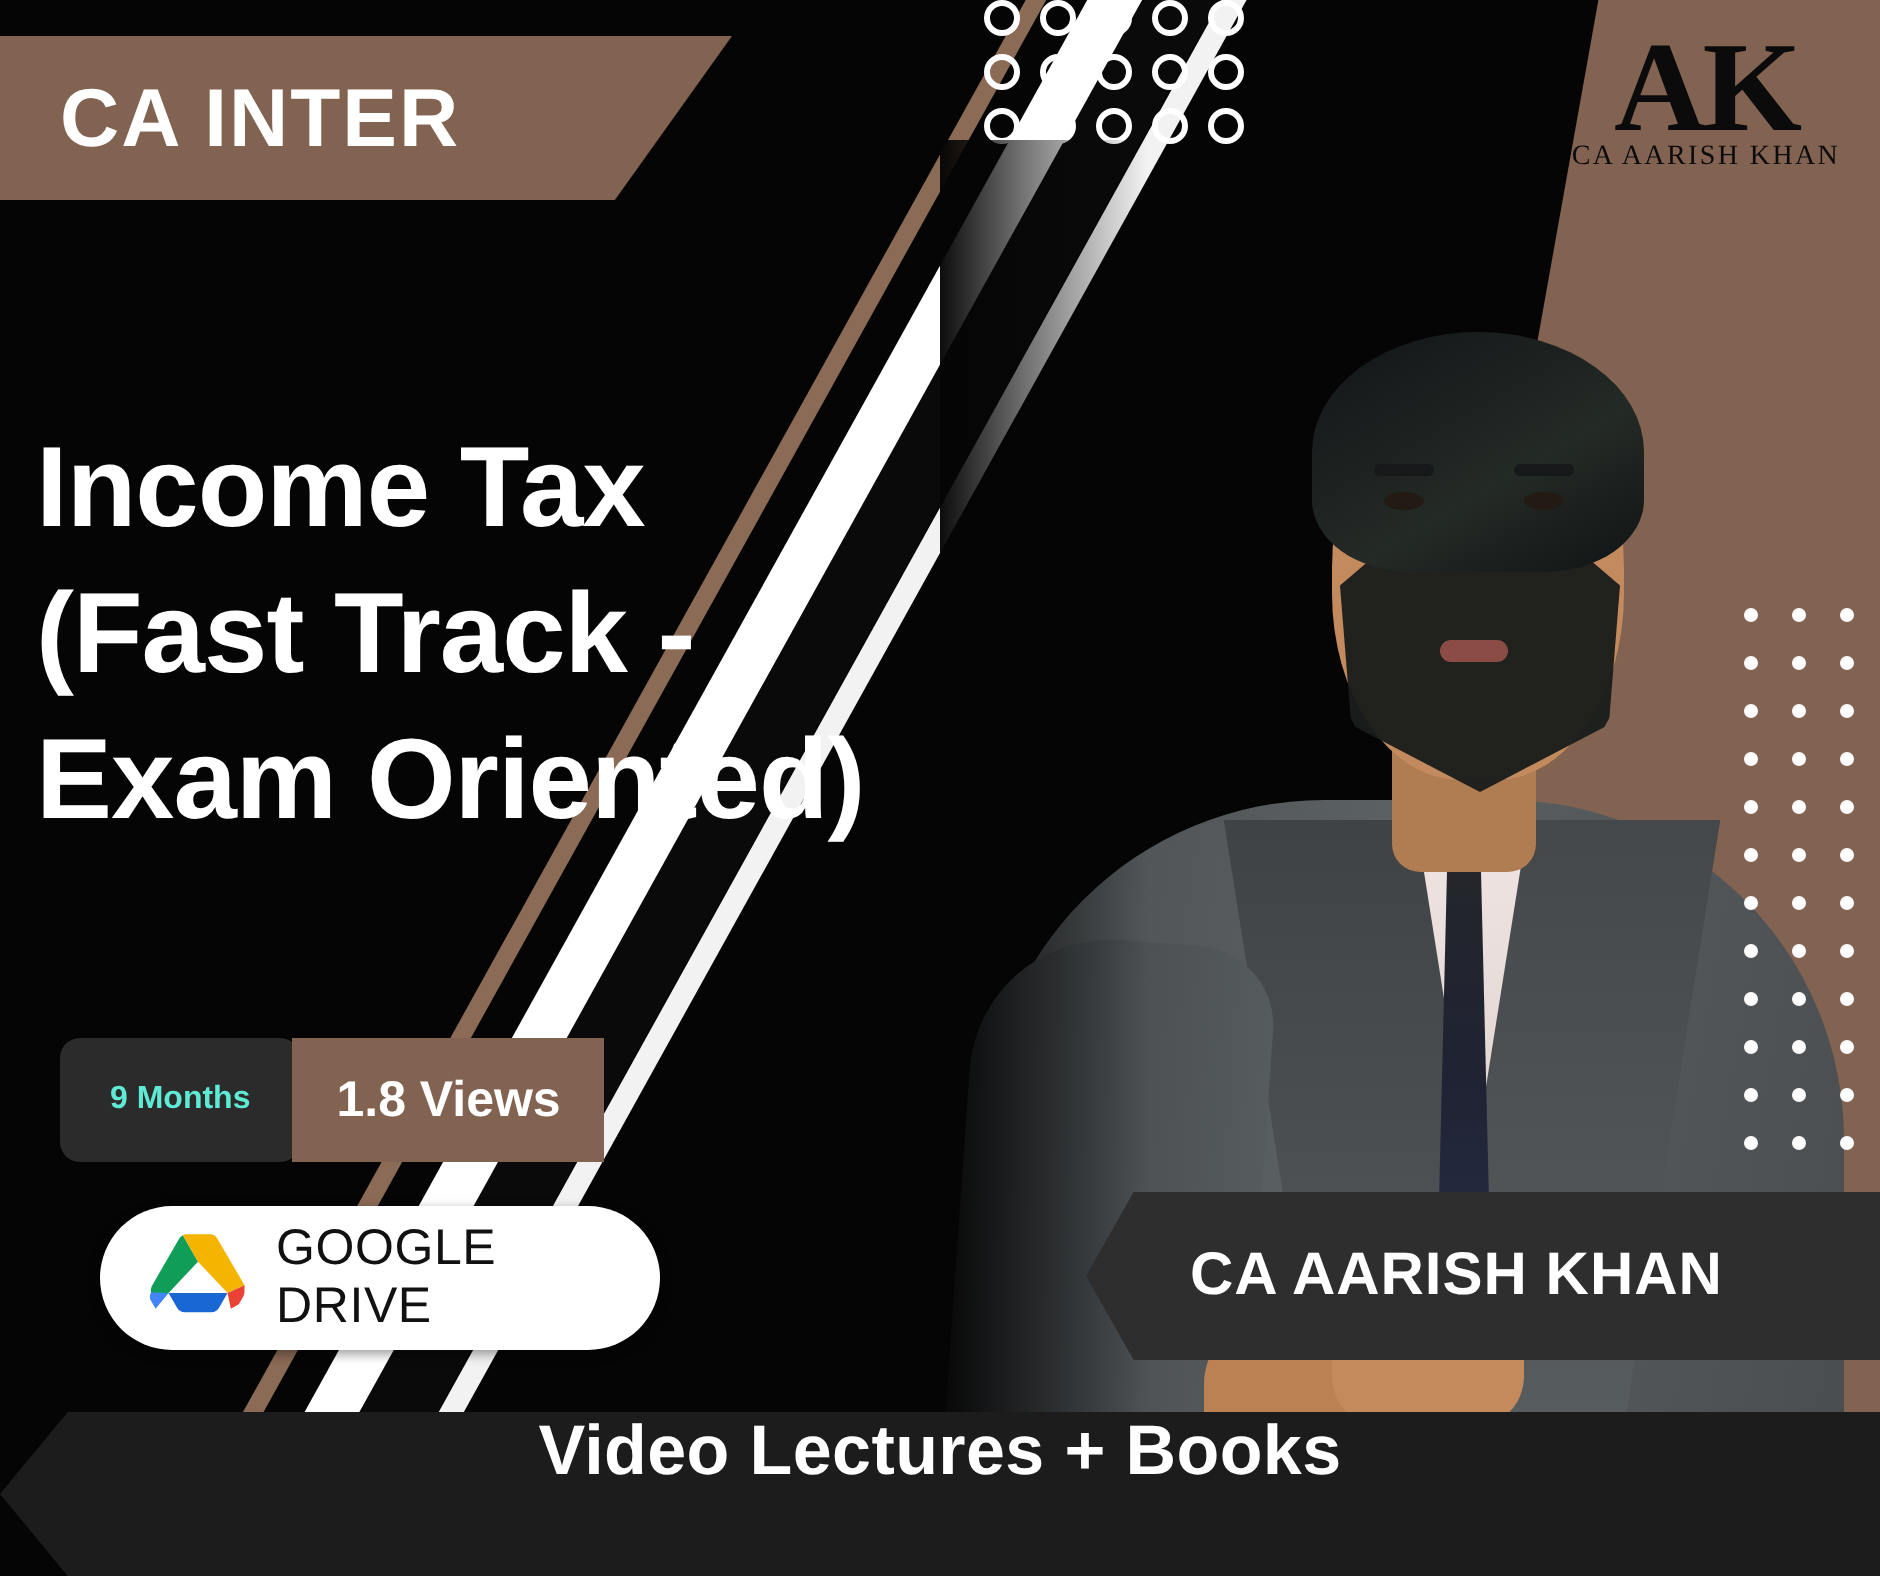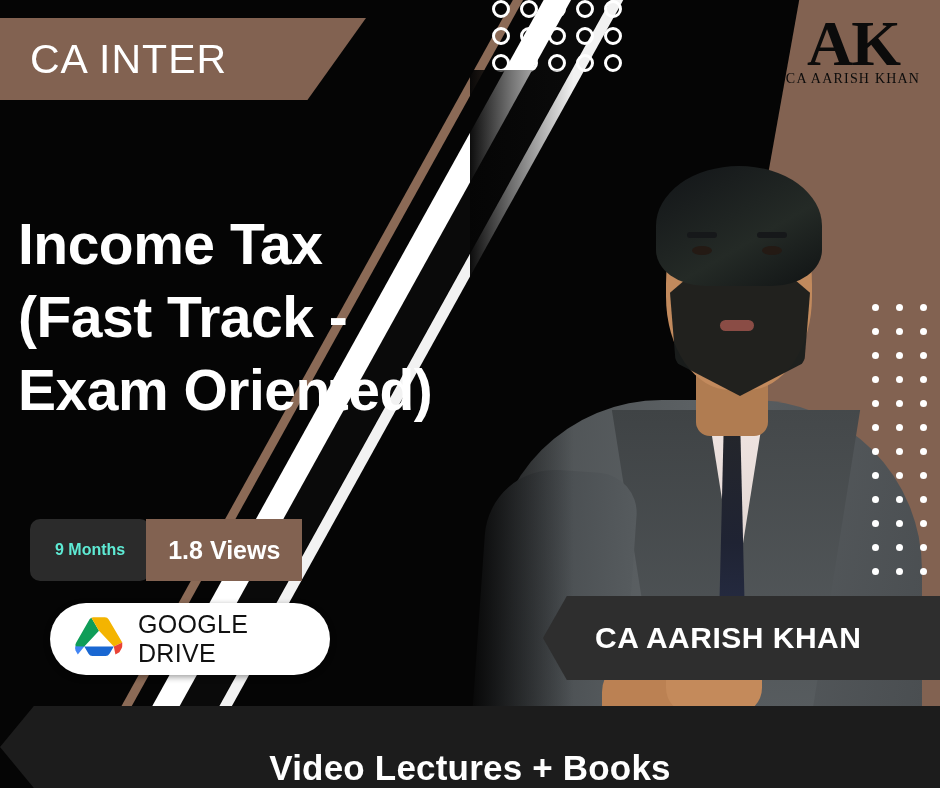--- a/index.html
+++ b/index.html
@@ -128,21 +128,21 @@
   }
 
   
   .ribbon-top{
     position:absolute;left:0;top:18px;width:366px;height:82px;
     background:#826251;
     clip-path:polygon(0 0, 100% 0, 84% 100%, 0 100%);
     display:flex;align-items:center;
   }
   .ribbon-top .label{
-    color:#fff;font-size:41px;font-weight:normal;letter-spacing:1px;
+    color:#fff;font-size:41px;font-weight:bold;letter-spacing:1px;
     padding-left:30px;line-height:1;
   }
 
   
   .title-block{
     position:absolute;left:18px;top:208px;width:470px;
     color:#ffffff;font-size:57px;font-weight:bold;line-height:1.28;
     letter-spacing:-0.5px;
   }
   .title-block .line{display:block;}
@@ -181,21 +181,21 @@
   .name-banner .label{
     color:#ffffff;font-size:30px;font-weight:bold;letter-spacing:.5px;
     padding-left:52px;
   }
 
   
   .bottom-banner{
     position:absolute;left:0;top:706px;width:940px;height:82px;
     background:#1c1c1c;
     clip-path:polygon(3.6% 0, 100% 0, 100% 100%, 3.6% 100%, 0 50%);
-    display:flex;align-items:flex-end;justify-content:center;
+    display:flex;align-items:flex-start;justify-content:center;
   }
   .bottom-banner .label{
     color:#ffffff;font-size:35px;font-weight:bold;letter-spacing:.2px;
   }
 
   
   .ak-logo{
     position:absolute;right:16px;top:14px;width:142px;height:92px;
     display:flex;flex-direction:column;align-items:center;justify-content:flex-start;
   }

